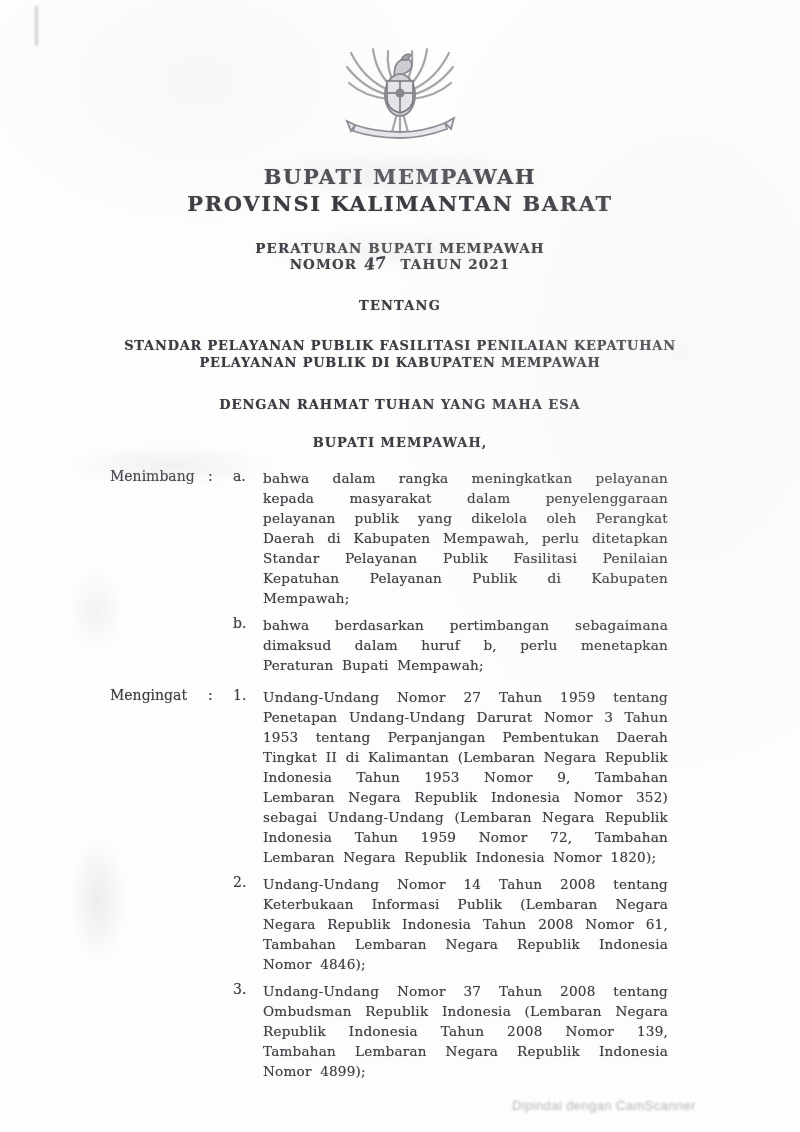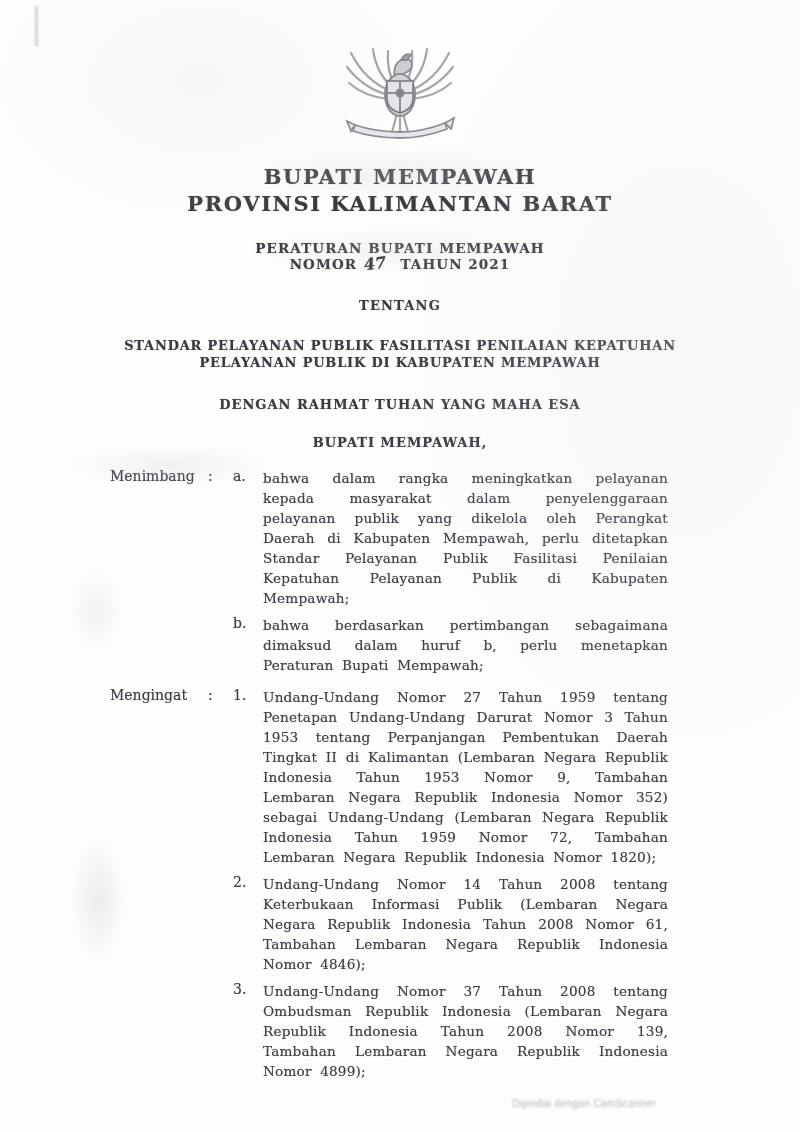--- a/index.html
+++ b/index.html
@@ -70,21 +70,21 @@
   .clause-row .txt  {
     font-size: 13.6px; line-height: 20px;
     text-align: justify; text-align-last: left;
     word-spacing: 4px; letter-spacing: 0.2px;
   }
   .section-gap { margin-top: 12px; }
 
   .watermark {
     position: absolute; left: 512px; top: 1098px;
     font-family: "Liberation Sans", sans-serif;
-    font-size: 10px; letter-spacing: 0.4px;
+    font-size: 13px; letter-spacing: 0.4px;
     color: #a2a2a8; filter: blur(0.8px); opacity: .8;
   }
 </style>
 </head>
 <body>
 
 <div class="page">
   <div class="corner-mark"></div>
 
   <div class="emblem-wrap">

